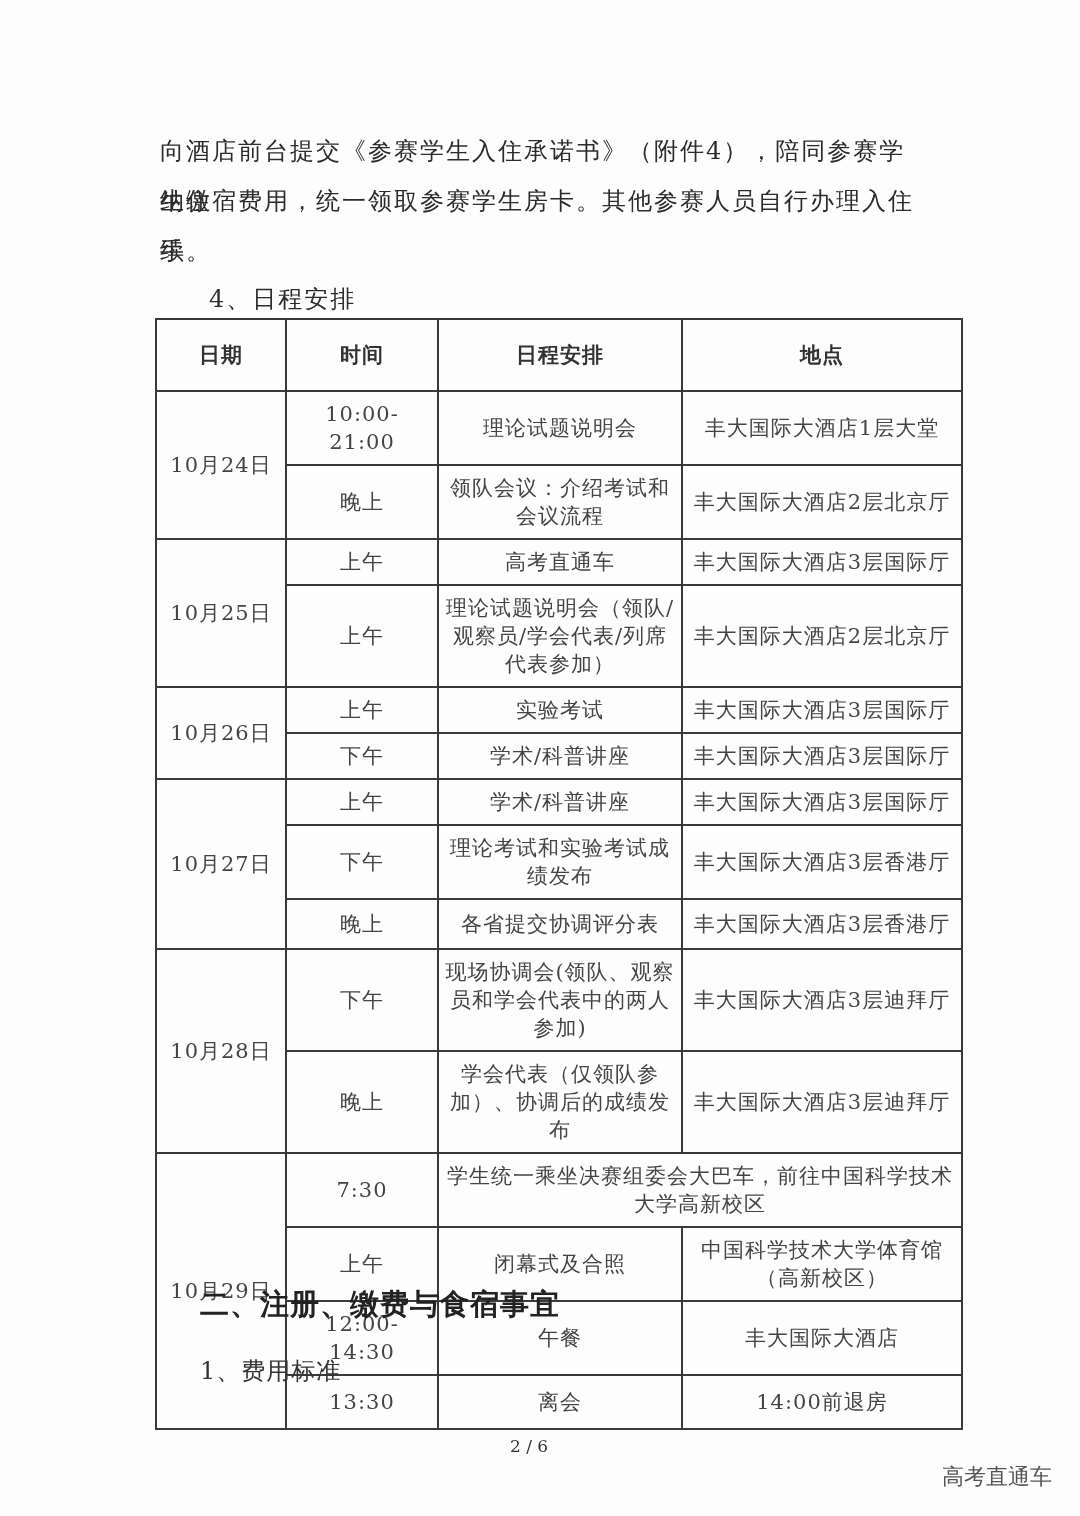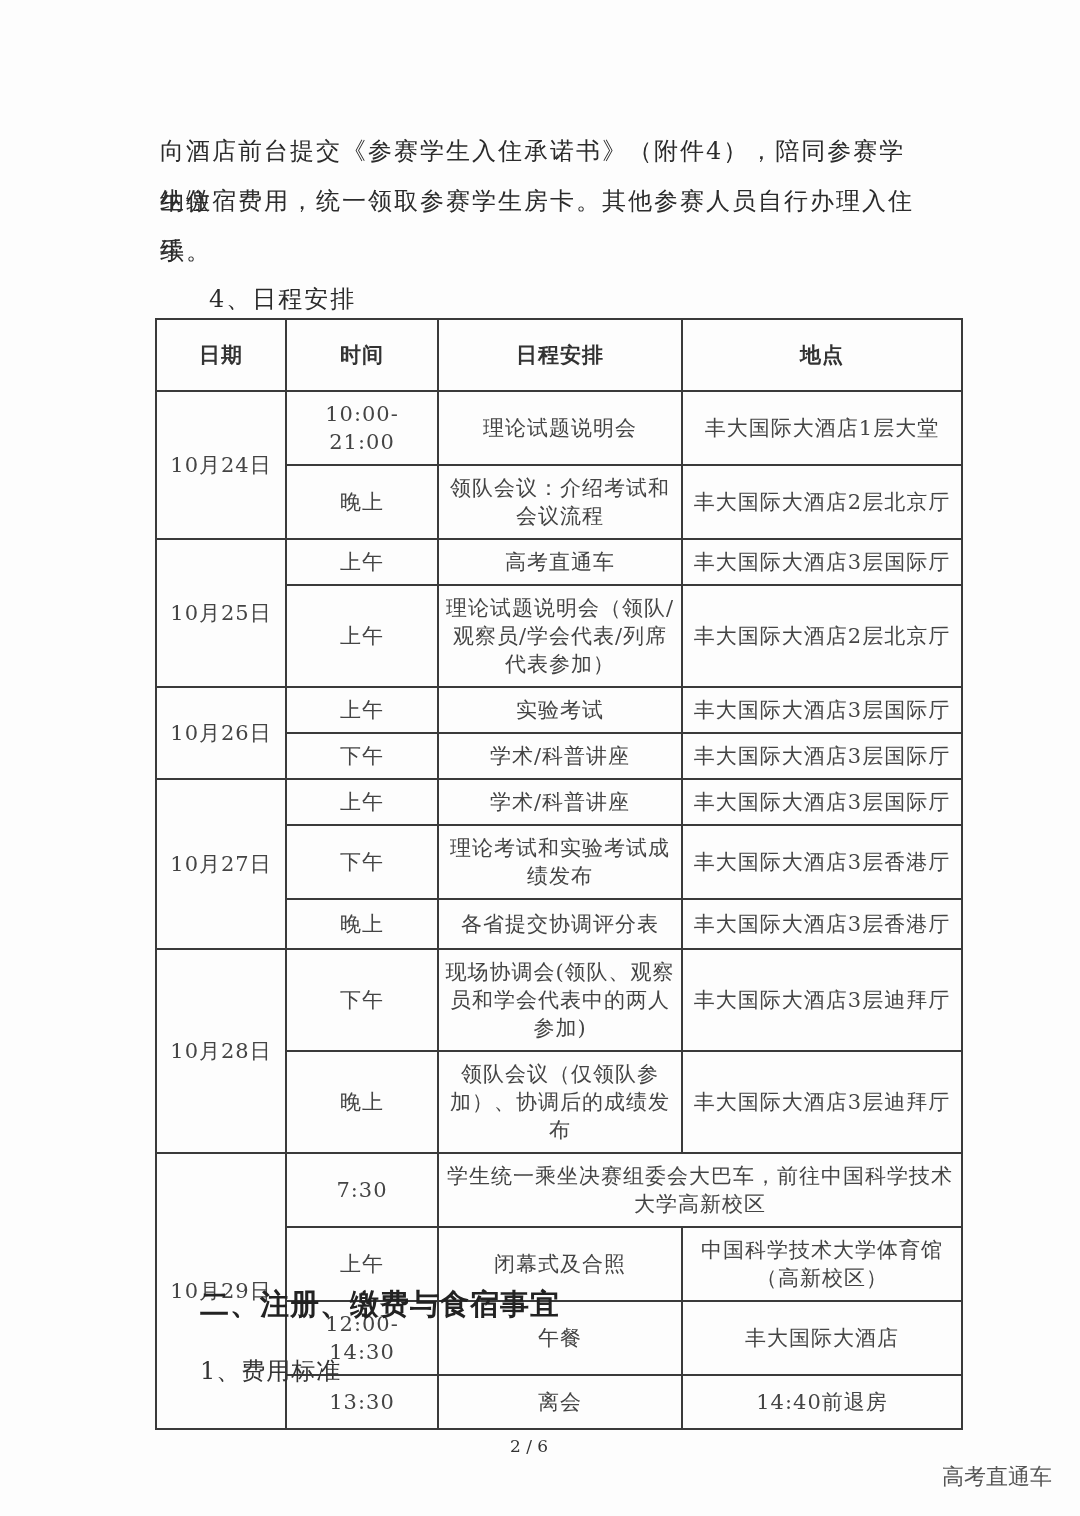--- a/index.html
+++ b/index.html
@@ -122,21 +122,21 @@
   </tr>
 
   <tr style="height:88px">
     <td rowspan="2">10月28日</td>
     <td>下午</td>
     <td>现场协调会(领队、观察员和学会代表中的两人参加)</td>
     <td>丰大国际大酒店3层迪拜厅</td>
   </tr>
   <tr style="height:86px">
     <td>晚上</td>
-    <td>领队会议（仅领队参加）、协调后的成绩发布</td>
+    <td>学会代表（仅领队参加）、协调后的成绩发布</td>
     <td>丰大国际大酒店3层迪拜厅</td>
   </tr>
 
   <tr style="height:58px">
     <td rowspan="4">10月29日</td>
     <td>7:30</td>
     <td colspan="2">学生统一乘坐决赛组委会大巴车，前往中国科学技术大学高新校区</td>
   </tr>
   <tr style="height:58px">
     <td>上午</td>
@@ -144,21 +144,21 @@
     <td>中国科学技术大学体育馆（高新校区）</td>
   </tr>
   <tr style="height:44px">
     <td>12:00-14:30</td>
     <td>午餐</td>
     <td>丰大国际大酒店</td>
   </tr>
   <tr style="height:54px">
     <td>13:30</td>
     <td>离会</td>
-    <td>14:40前退房</td>
+    <td>14:00前退房</td>
   </tr>
 </tbody>
   </table>
 
 <div class="section-title">二、注册、缴费与食宿事宜</div>
 <div class="item-title">1、费用标准</div>
 <div class="page-num">2 / 6</div>
 <div class="watermark">高考直通车</div>
 
 </body></html>

